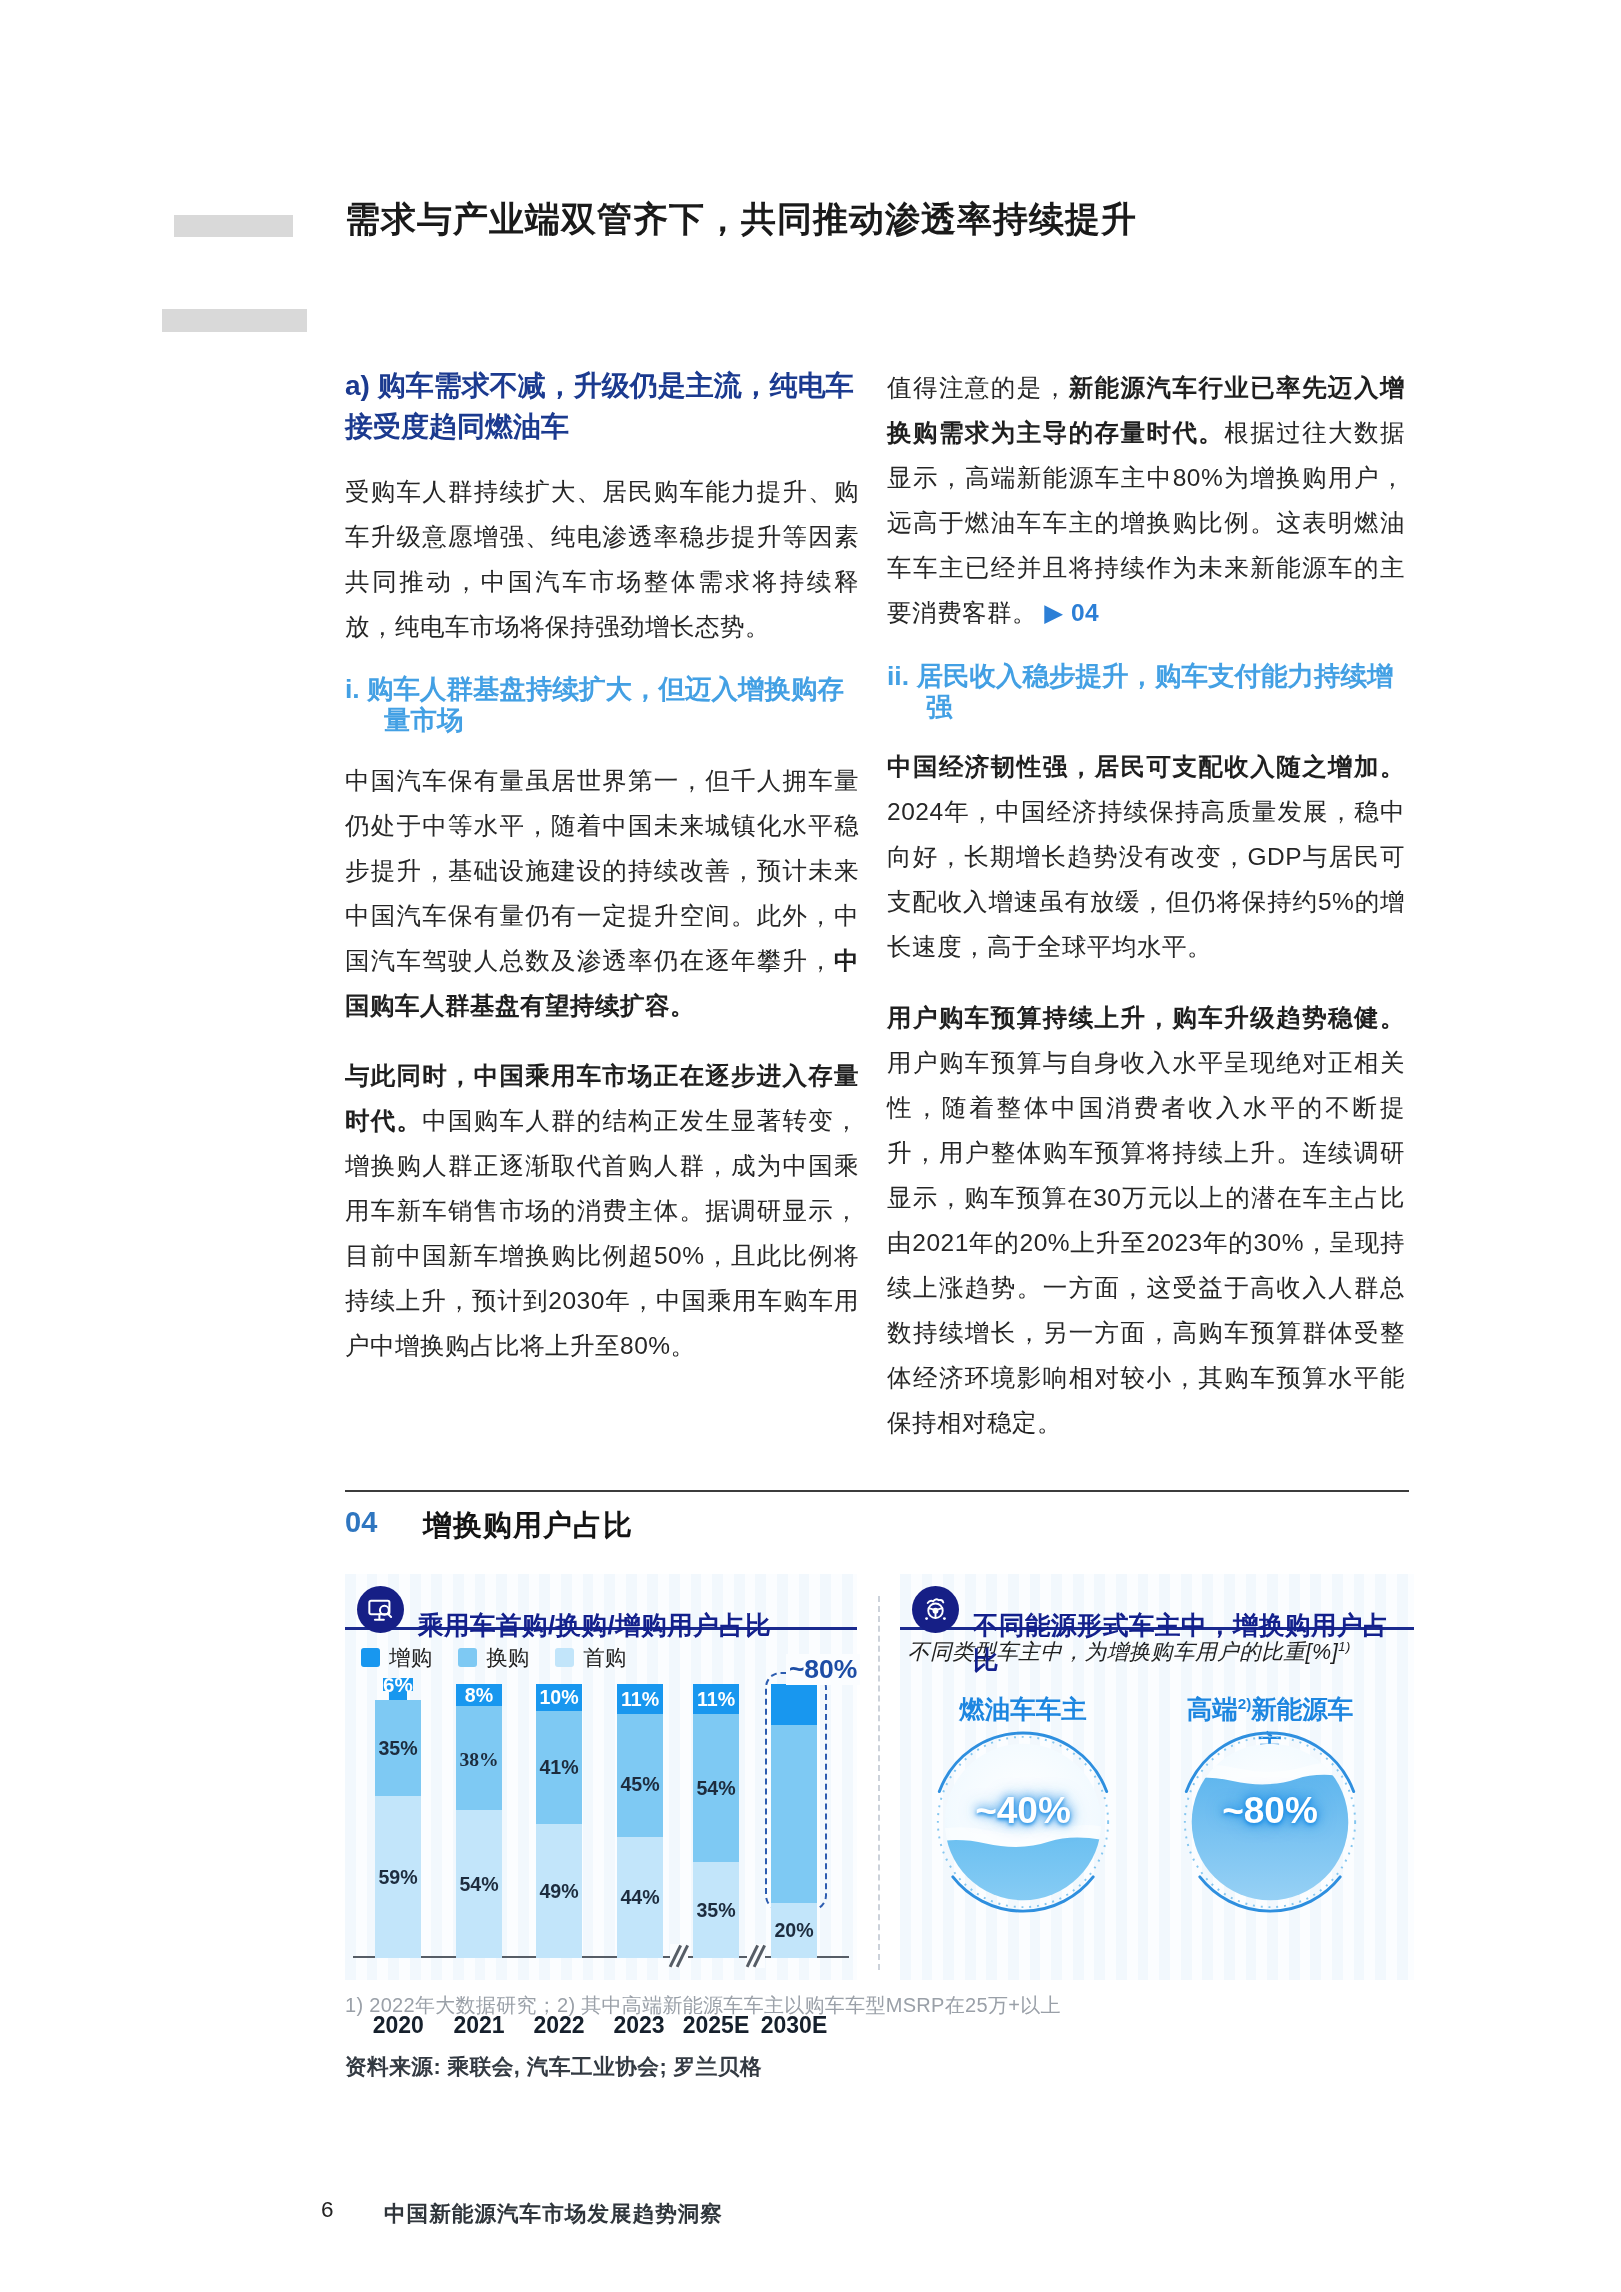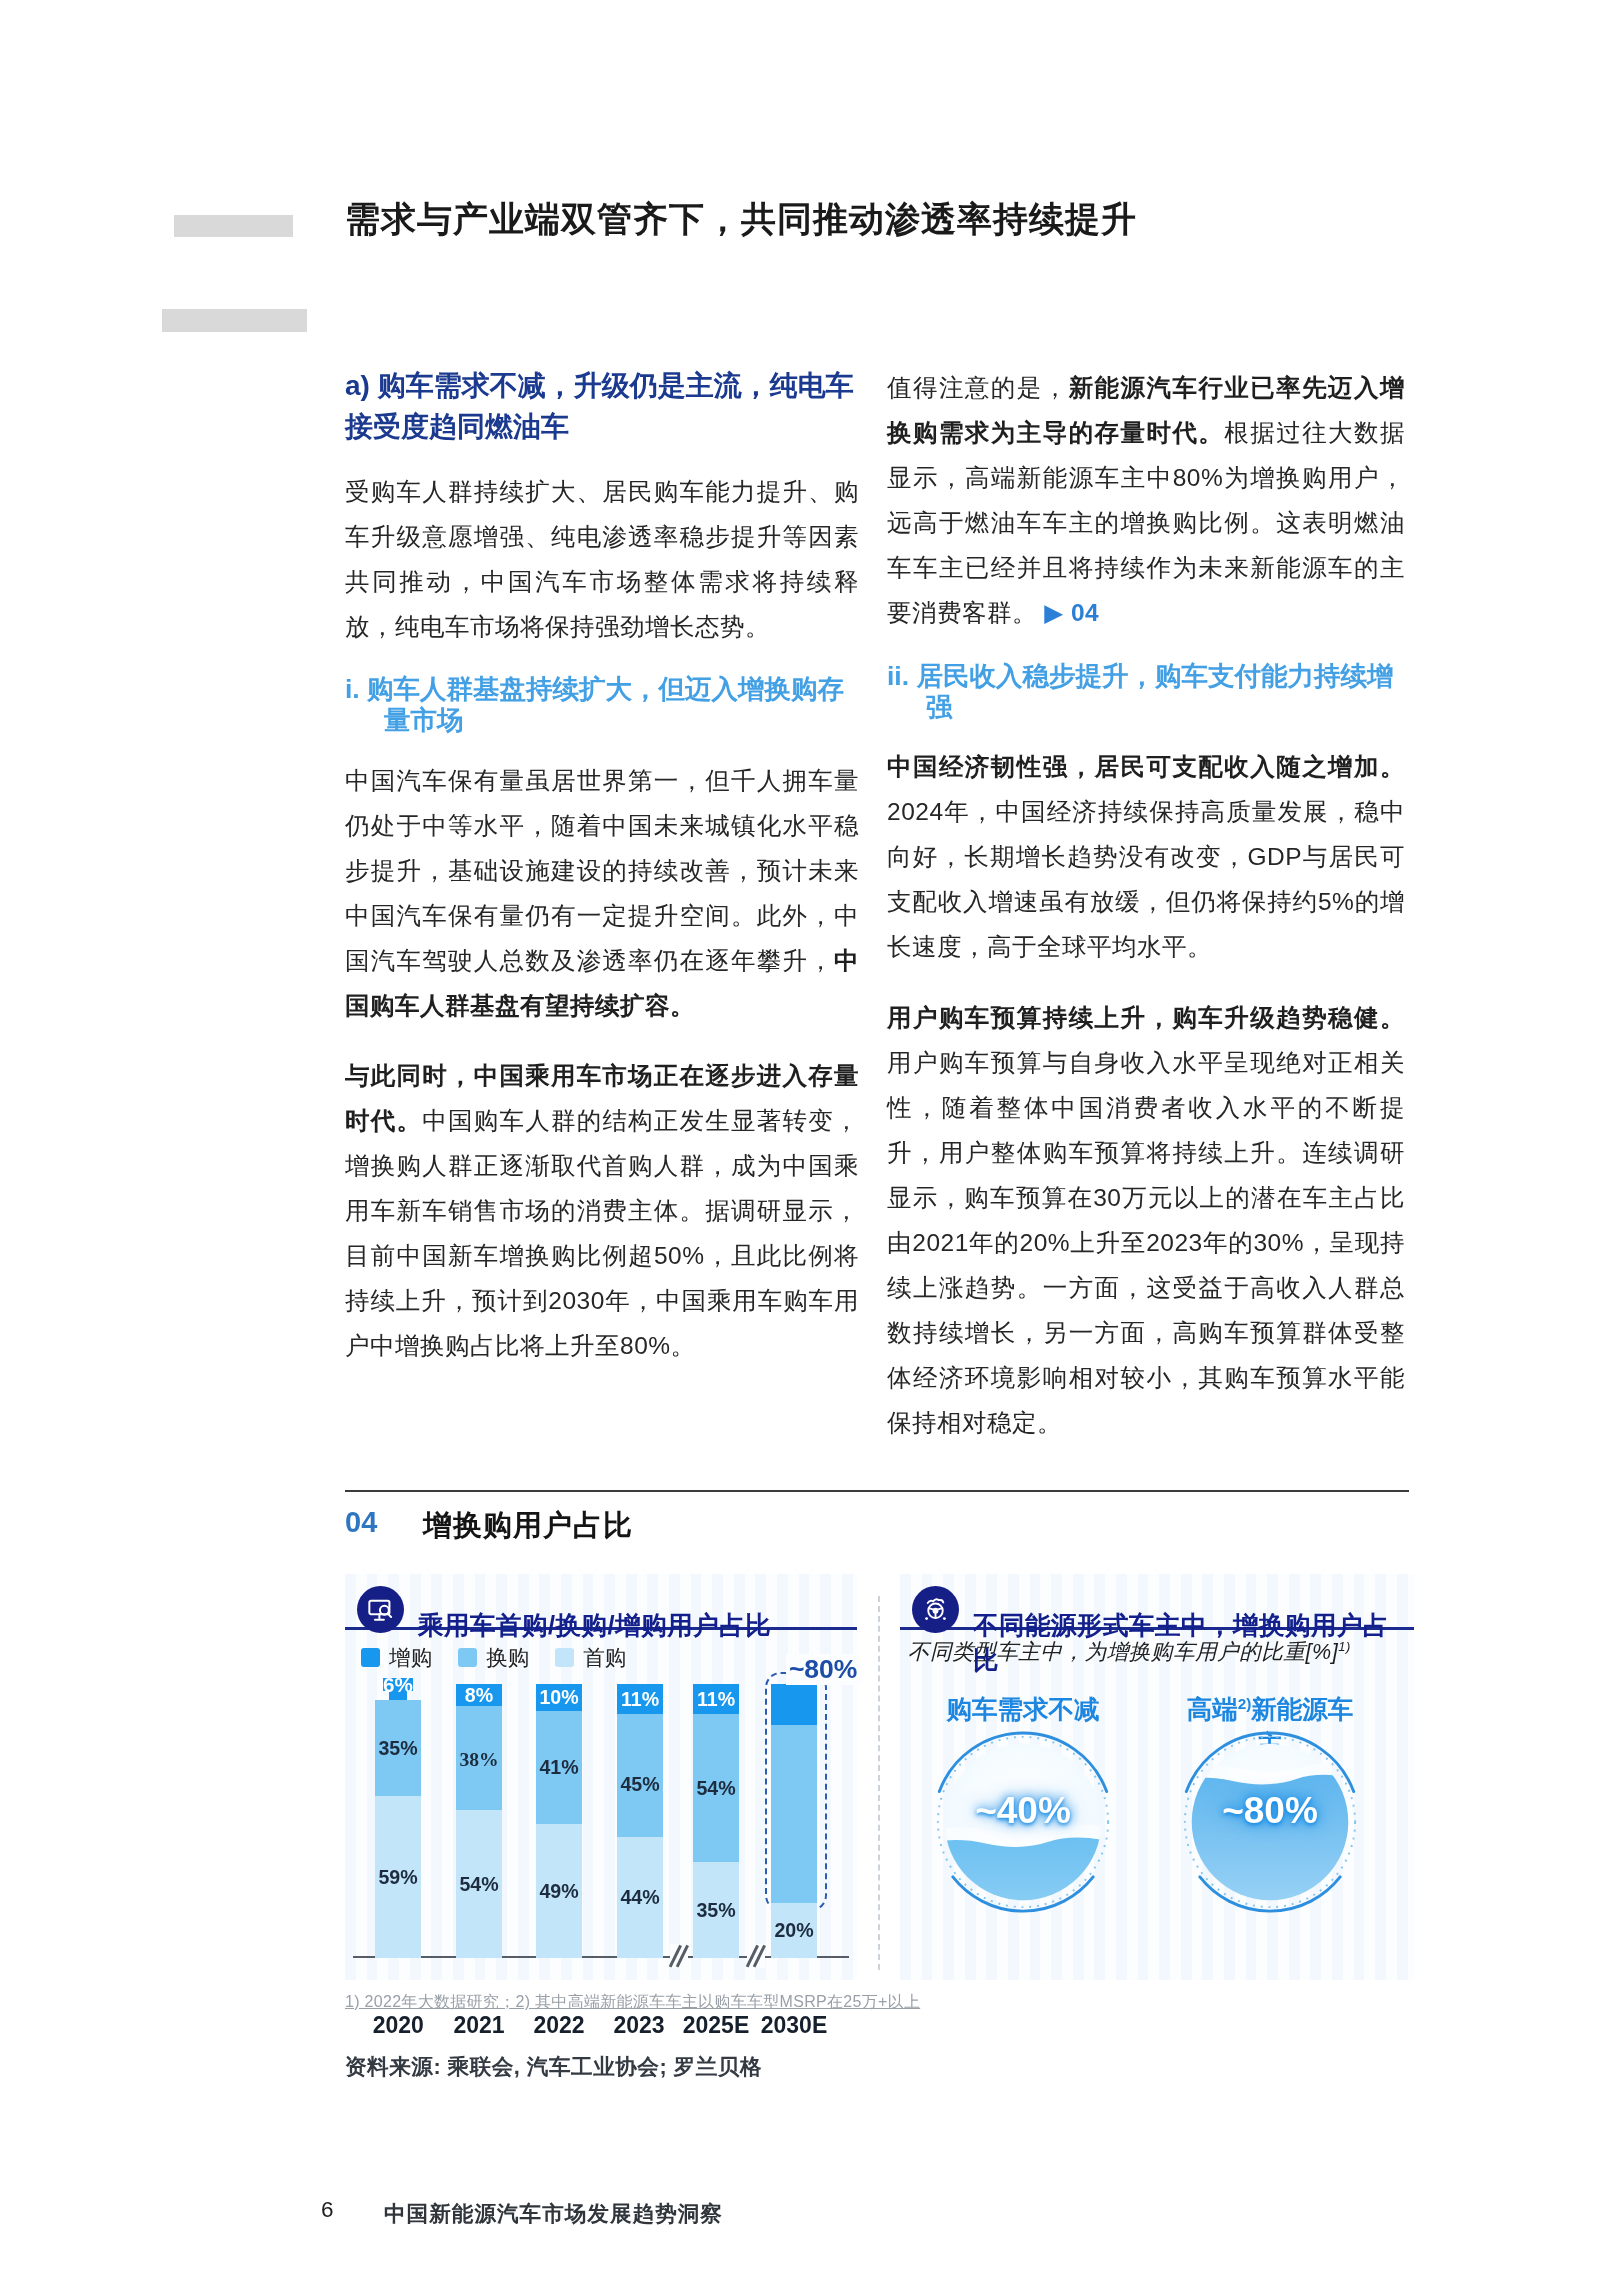--- a/index.html
+++ b/index.html
@@ -62,21 +62,21 @@
             background:#fbfdff;padding:0 2.9px;z-index:4;}
 
   .subtitle{position:absolute;left:7.8px;top:63px;font-size:21.6px;font-style:italic;color:#1f1f1f;letter-spacing:0.5px;}
   .glabel{position:absolute;width:182px;text-align:center;top:118px;font-size:25.5px;font-weight:800;color:#1d86e0;}
   .gl0{left:32px;} .gl1{left:279px;}
   .gauge{position:absolute;top:155px;width:182px;height:186px;}
   .g0{left:32px;} .g1{left:279px;}
   .gval{position:absolute;left:0;right:0;top:61px;text-align:center;font-size:37px;font-weight:800;color:#ffffff;
         text-shadow:0 0 9.8px rgba(24,140,230,.95),0 0 17.6px rgba(24,140,230,.85),0 2px 3.9px rgba(24,140,230,.9);}
 
-  .footnote{position:absolute;left:345px;top:1992px;width:1029px;font-size:16px;color:#9aa0a8;letter-spacing:0.3px;text-decoration:underline;}
+  .footnote{position:absolute;left:345px;top:1992px;width:1029px;font-size:20px;color:#9aa0a8;letter-spacing:0.3px;}
   .source{position:absolute;left:345px;top:2052px;font-size:21.6px;font-weight:600;color:#333a42;letter-spacing:0.5px;}
 
   .pagenum{position:absolute;left:321px;top:2197px;font-size:22.5px;color:#222222;}
   .footer-label{position:absolute;left:384px;top:2199px;font-size:21.6px;font-weight:600;color:#2f353b;letter-spacing:1px;}
 </style>
 </head>
 <body>
 
 <div class="page">
 
@@ -205,21 +205,21 @@
         <line x1="11.4" y1="12" x2="7" y2="10.6"></line>
         <line x1="14.6" y1="12" x2="19" y2="10.6"></line>
         <circle cx="5" cy="20" r="1.3" fill="#ffffff" stroke="none"></circle>
         <circle cx="21" cy="20" r="1.3" fill="#ffffff" stroke="none"></circle>
       </svg>
     </span>
     <span class="ptitle">不同能源形式车主中，增换购用户占比</span>
     <div class="punder"></div>
     <div class="subtitle"><span>不同类型车主中，为增换购车用户的比重[%]</span><sup>1)</sup></div>
 
-    <div class="glabel gl0"><span>购车需求不减</span></div>
+    <div class="glabel gl0"><span>燃油车车主</span></div>
     <div class="glabel gl1"><span>高端</span><sup>2)</sup><span>新能源车主</span></div>
 
     <div class="gauge g0">
       <svg width="182" height="186" viewBox="0 0 186 190">
         <defs>
           <radialGradient id="gbg-a" cx="50%" cy="42%" r="70%">
             <stop offset="0" stop-color="#ffffff"></stop>
               <stop offset="0.7" stop-color="#f2faff"></stop>
               <stop offset="1" stop-color="#d9edfa"></stop>
           </radialGradient>

